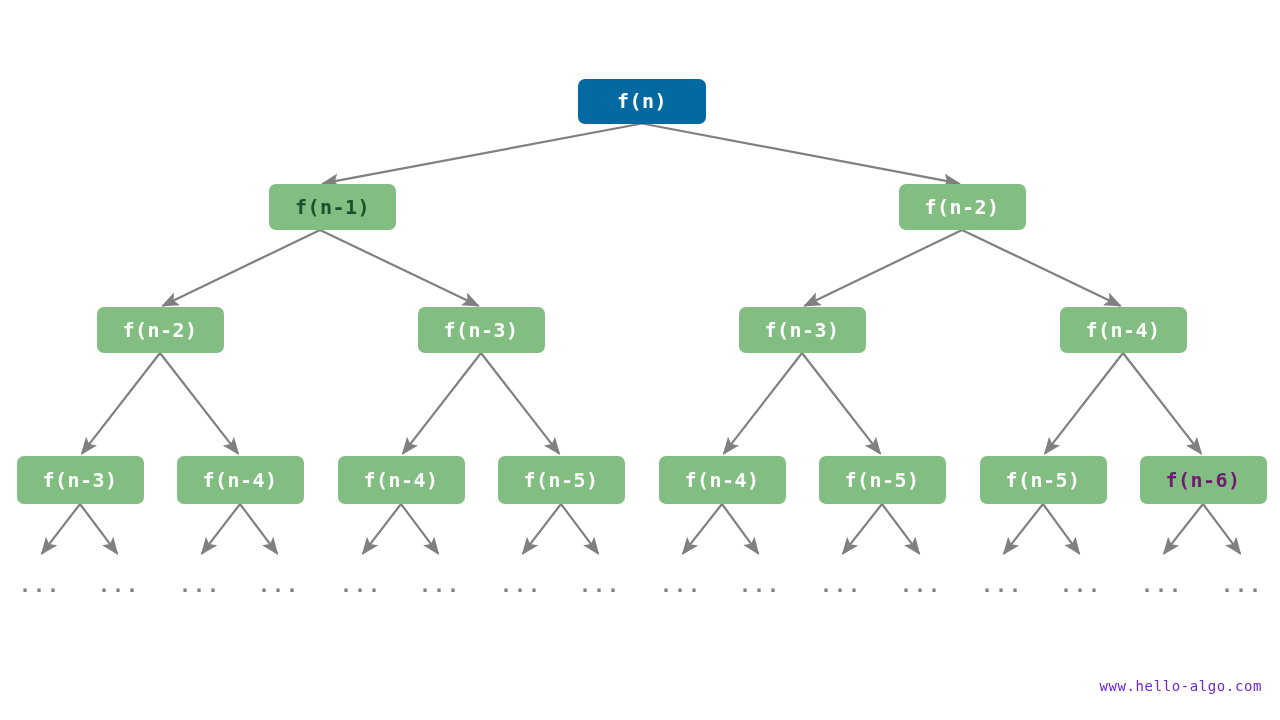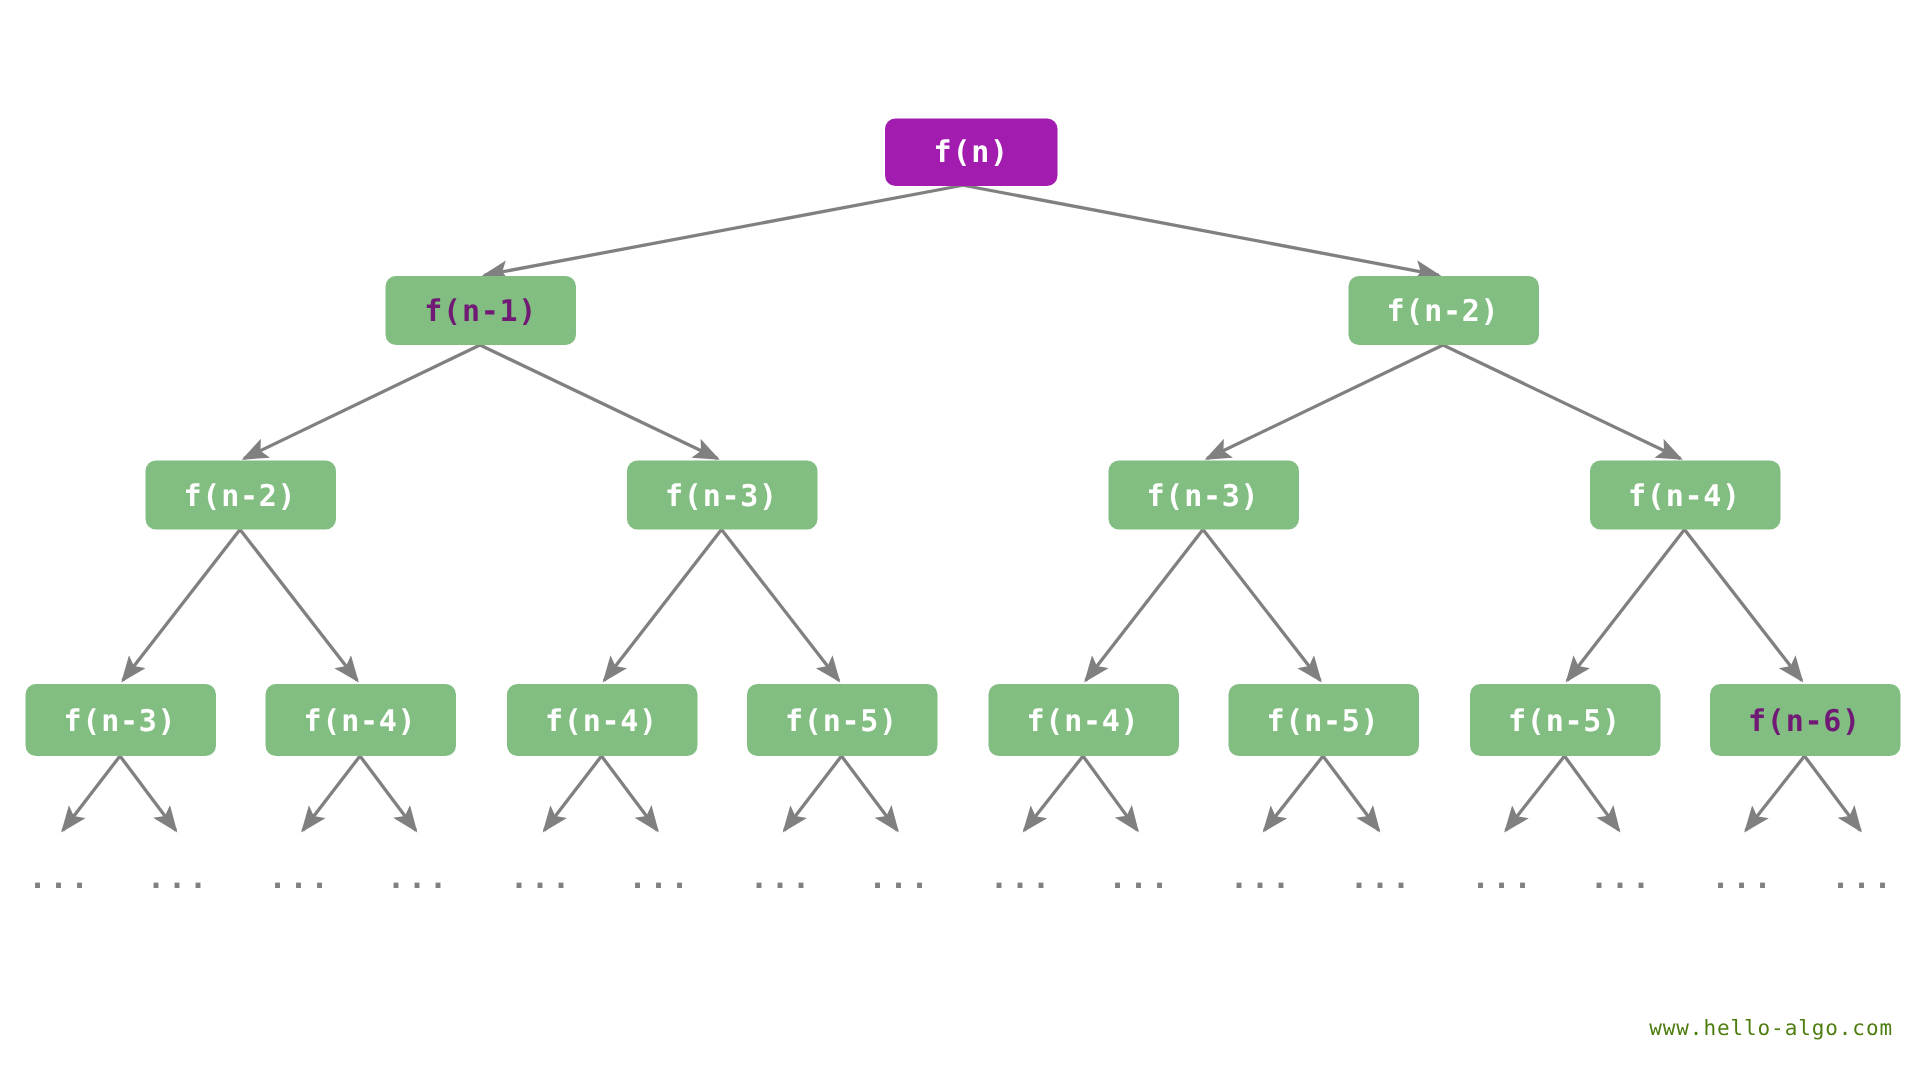--- a/index.html
+++ b/index.html
@@ -53,21 +53,21 @@
     letter-spacing: 2px;
     line-height: 1;
     transform: translate(-50%, -50%);
     z-index: 2;
     white-space: nowrap;
   }
   #watermark {
     position: absolute;
     right: 18px;
     bottom: 26px;
-    color: #4d7c0f;
+    color: #6d28d9;
     font-family: "DejaVu Sans Mono", "Liberation Mono", monospace;
     font-size: 14px;
     letter-spacing: 0.6px;
     white-space: nowrap;
   }
 </style>
 </head>
 <body>
 
 <div id="canvas">
@@ -107,22 +107,22 @@
         <line x1="882" y1="504" x2="842.8574636033119" y2="553.6441925031166" stroke="#808080" stroke-width="2.2" marker-end="url(#arrowhead)"></line>
         <line x1="882" y1="504" x2="919.2" y2="553.6" stroke="#808080" stroke-width="2.2" marker-end="url(#arrowhead)"></line>
         <line x1="1043" y1="504" x2="1003.8574636033119" y2="553.6441925031166" stroke="#808080" stroke-width="2.2" marker-end="url(#arrowhead)"></line>
         <line x1="1043" y1="504" x2="1079.2299502319731" y2="553.5778266332263" stroke="#808080" stroke-width="2.2" marker-end="url(#arrowhead)"></line>
         <line x1="1203" y1="504" x2="1163.8574636033118" y2="553.6441925031166" stroke="#808080" stroke-width="2.2" marker-end="url(#arrowhead)"></line>
         <line x1="1203" y1="504" x2="1240.2" y2="553.6" stroke="#808080" stroke-width="2.2" marker-end="url(#arrowhead)"></line>
       </g>
   </svg>
 
   <div id="node-layer">
-      <div class="node" style="left: 578px; top: 78.5px; width: 115px; height: 45px; background: #a21caf; color: rgb(255, 255, 255); margin-left: 12px;">f(n)</div>
-      <div class="node" style="left: 257px; top: 184px; width: 127px; height: 46px; background: rgb(130, 189, 130); color: #701a75;">f(n-1)</div>
+      <div class="node" style="left: 578px; top: 78.5px; width: 128px; height: 45px; background: #0369a1; color: rgb(255, 255, 255);">f(n)</div>
+      <div class="node" style="left: 269px; top: 184px; width: 127px; height: 46px; background: rgb(130, 189, 130); color: #14532d;">f(n-1)</div>
       <div class="node" style="left: 898.5px; top: 184px; width: 127px; height: 46px; background: rgb(130, 189, 130); color: rgb(255, 255, 255);">f(n-2)</div>
       <div class="node" style="left: 96.5px; top: 307px; width: 127px; height: 46px; background: rgb(130, 189, 130); color: rgb(255, 255, 255);">f(n-2)</div>
       <div class="node" style="left: 417.5px; top: 307px; width: 127px; height: 46px; background: rgb(130, 189, 130); color: rgb(255, 255, 255);">f(n-3)</div>
       <div class="node" style="left: 738.5px; top: 307px; width: 127px; height: 46px; background: rgb(130, 189, 130); color: rgb(255, 255, 255);">f(n-3)</div>
       <div class="node" style="left: 1059.5px; top: 307px; width: 127px; height: 46px; background: rgb(130, 189, 130); color: rgb(255, 255, 255);">f(n-4)</div>
       <div class="node" style="left: 16.5px; top: 456px; width: 127px; height: 48px; background: rgb(130, 189, 130); color: rgb(255, 255, 255);">f(n-3)</div>
       <div class="node" style="left: 176.5px; top: 456px; width: 127px; height: 48px; background: rgb(130, 189, 130); color: rgb(255, 255, 255);">f(n-4)</div>
       <div class="node" style="left: 337.5px; top: 456px; width: 127px; height: 48px; background: rgb(130, 189, 130); color: rgb(255, 255, 255);">f(n-4)</div>
       <div class="node" style="left: 497.5px; top: 456px; width: 127px; height: 48px; background: rgb(130, 189, 130); color: rgb(255, 255, 255);">f(n-5)</div>
       <div class="node" style="left: 658.5px; top: 456px; width: 127px; height: 48px; background: rgb(130, 189, 130); color: rgb(255, 255, 255);">f(n-4)</div>

